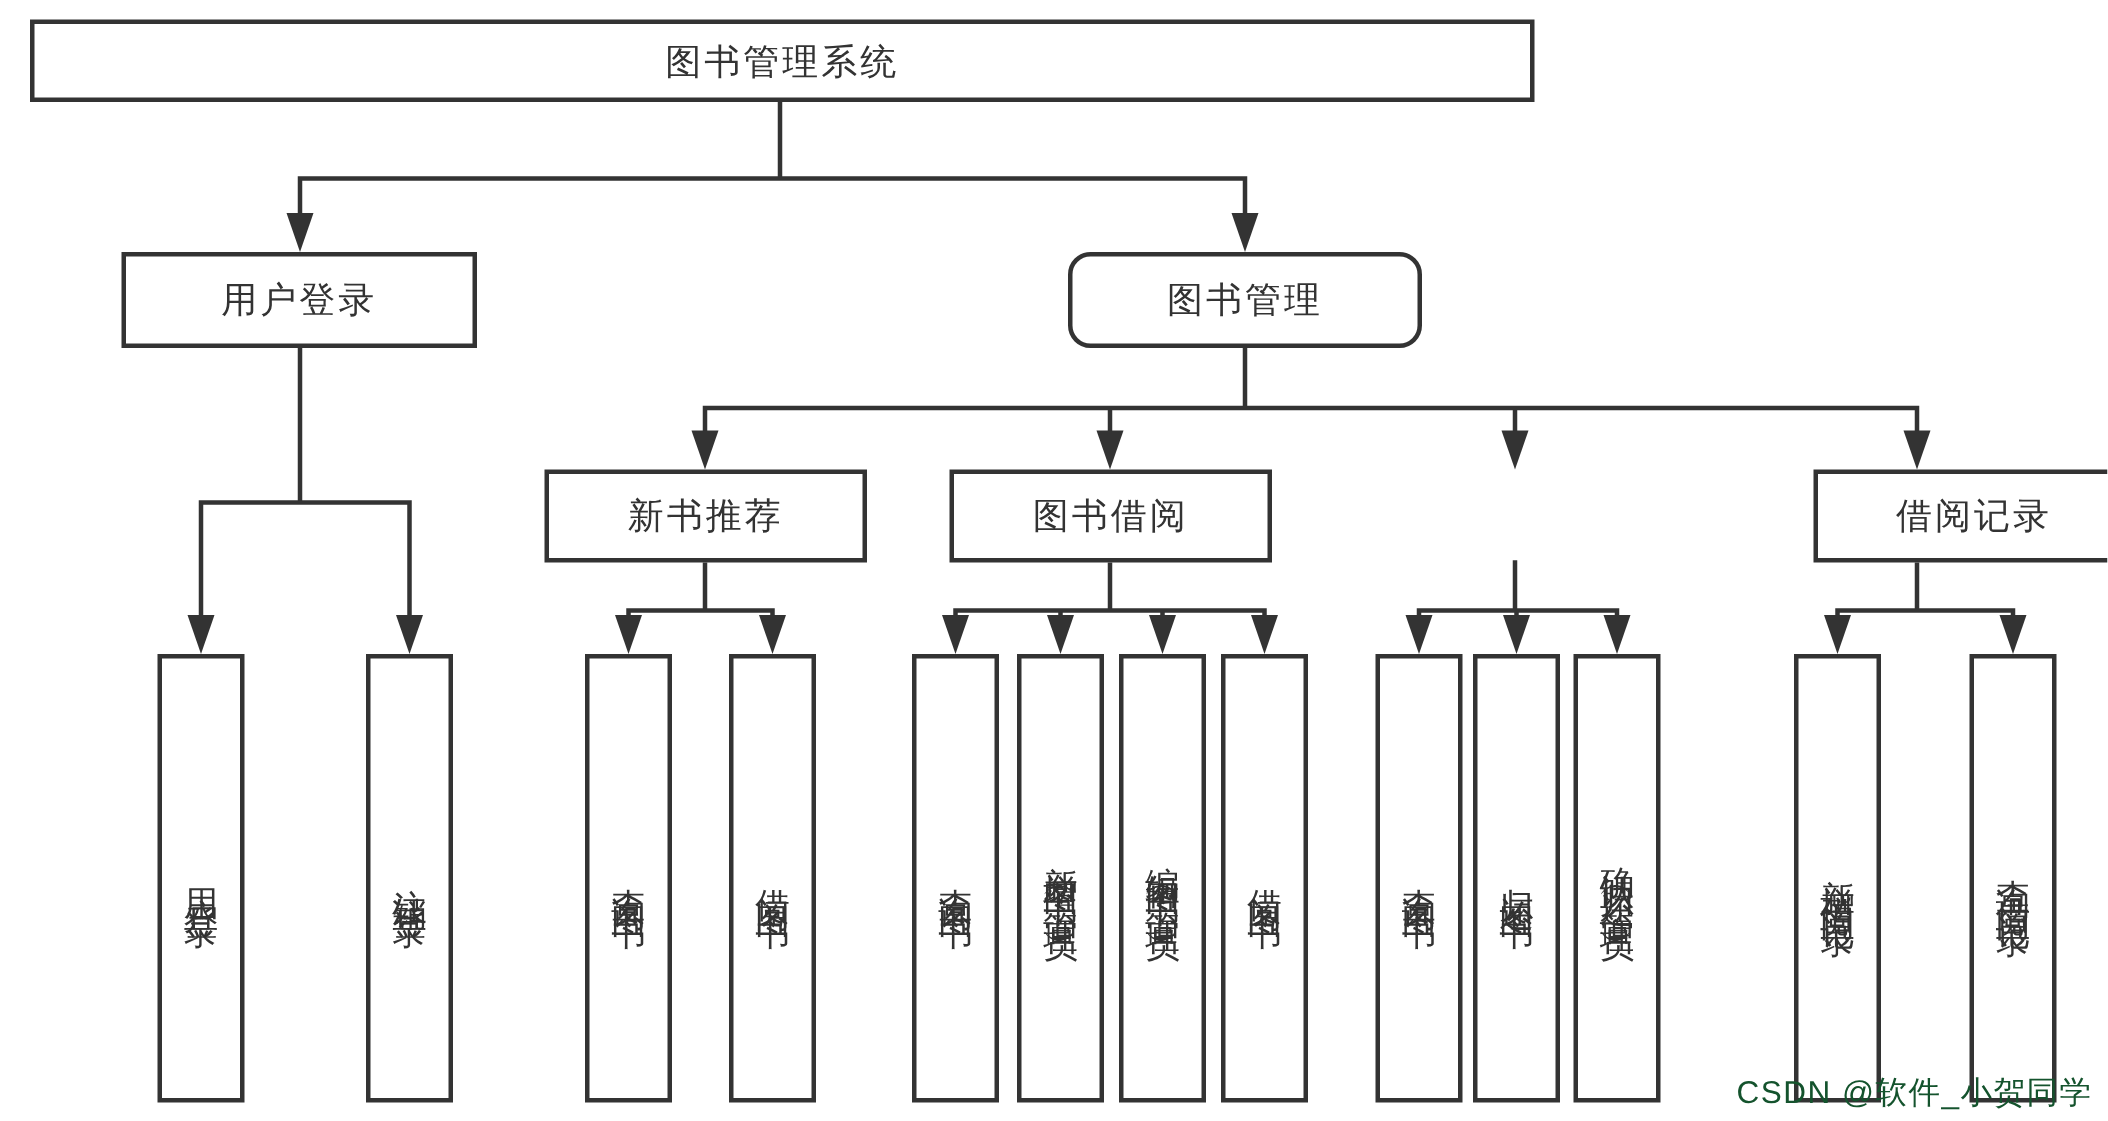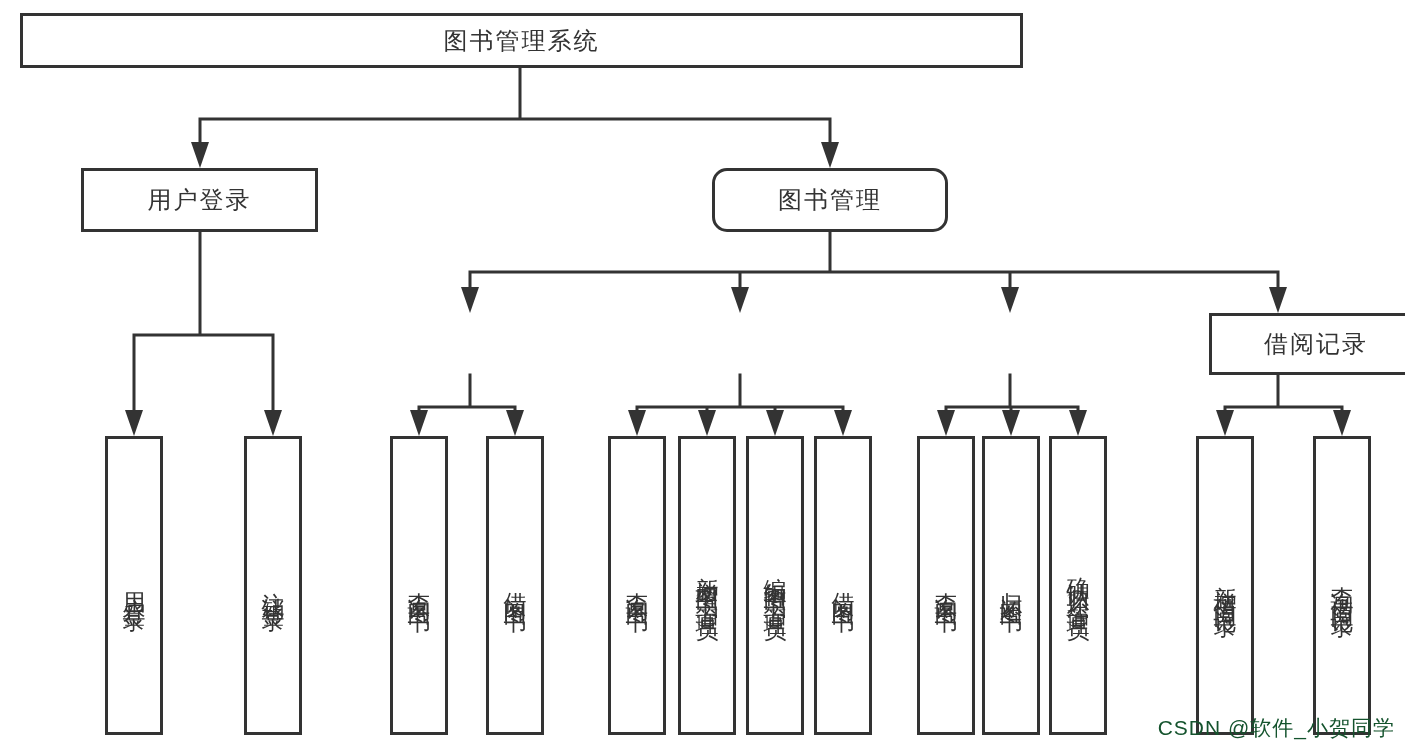--- a/index.html
+++ b/index.html
@@ -91,20 +91,22 @@
       <polygon points="1216,410 1234,410 1225,436"></polygon>
       <polygon points="1333,410 1351,410 1342,436"></polygon>
     </g>
   </svg>
 
   <div class="box h" style="left:20px; top:13px; width:1003px; height:55px;">图书管理系统</div>
 
   <div class="box h" style="left:81px; top:168px; width:237px; height:64px;">用户登录</div>
   <div class="box h" style="left:712px; top:168px; width:236px; height:64px;border-radius:15px;">图书管理</div>
 
+  <div class="box h" style="left:363px; top:313px; width:215px; height:62px;">新书推荐</div>
+  <div class="box h" style="left:633px; top:313px; width:215px; height:62px;">图书借阅</div>
   <div class="box h" style="left:1209px; top:313px; width:214px; height:62px;font-family:Liberation Mono, monospace;">借阅记录</div>
 
   <div class="box v" style="left:105px; top:436px; width:58px; height:299px;">
     <span class="vtext">用户登录</span>
   </div>
   <div class="box v" style="left:244px; top:436px; width:58px; height:299px;">
     <span class="vtext">注销登录</span>
   </div>
 
   <div class="box v" style="left:390px; top:436px; width:58px; height:299px;">

